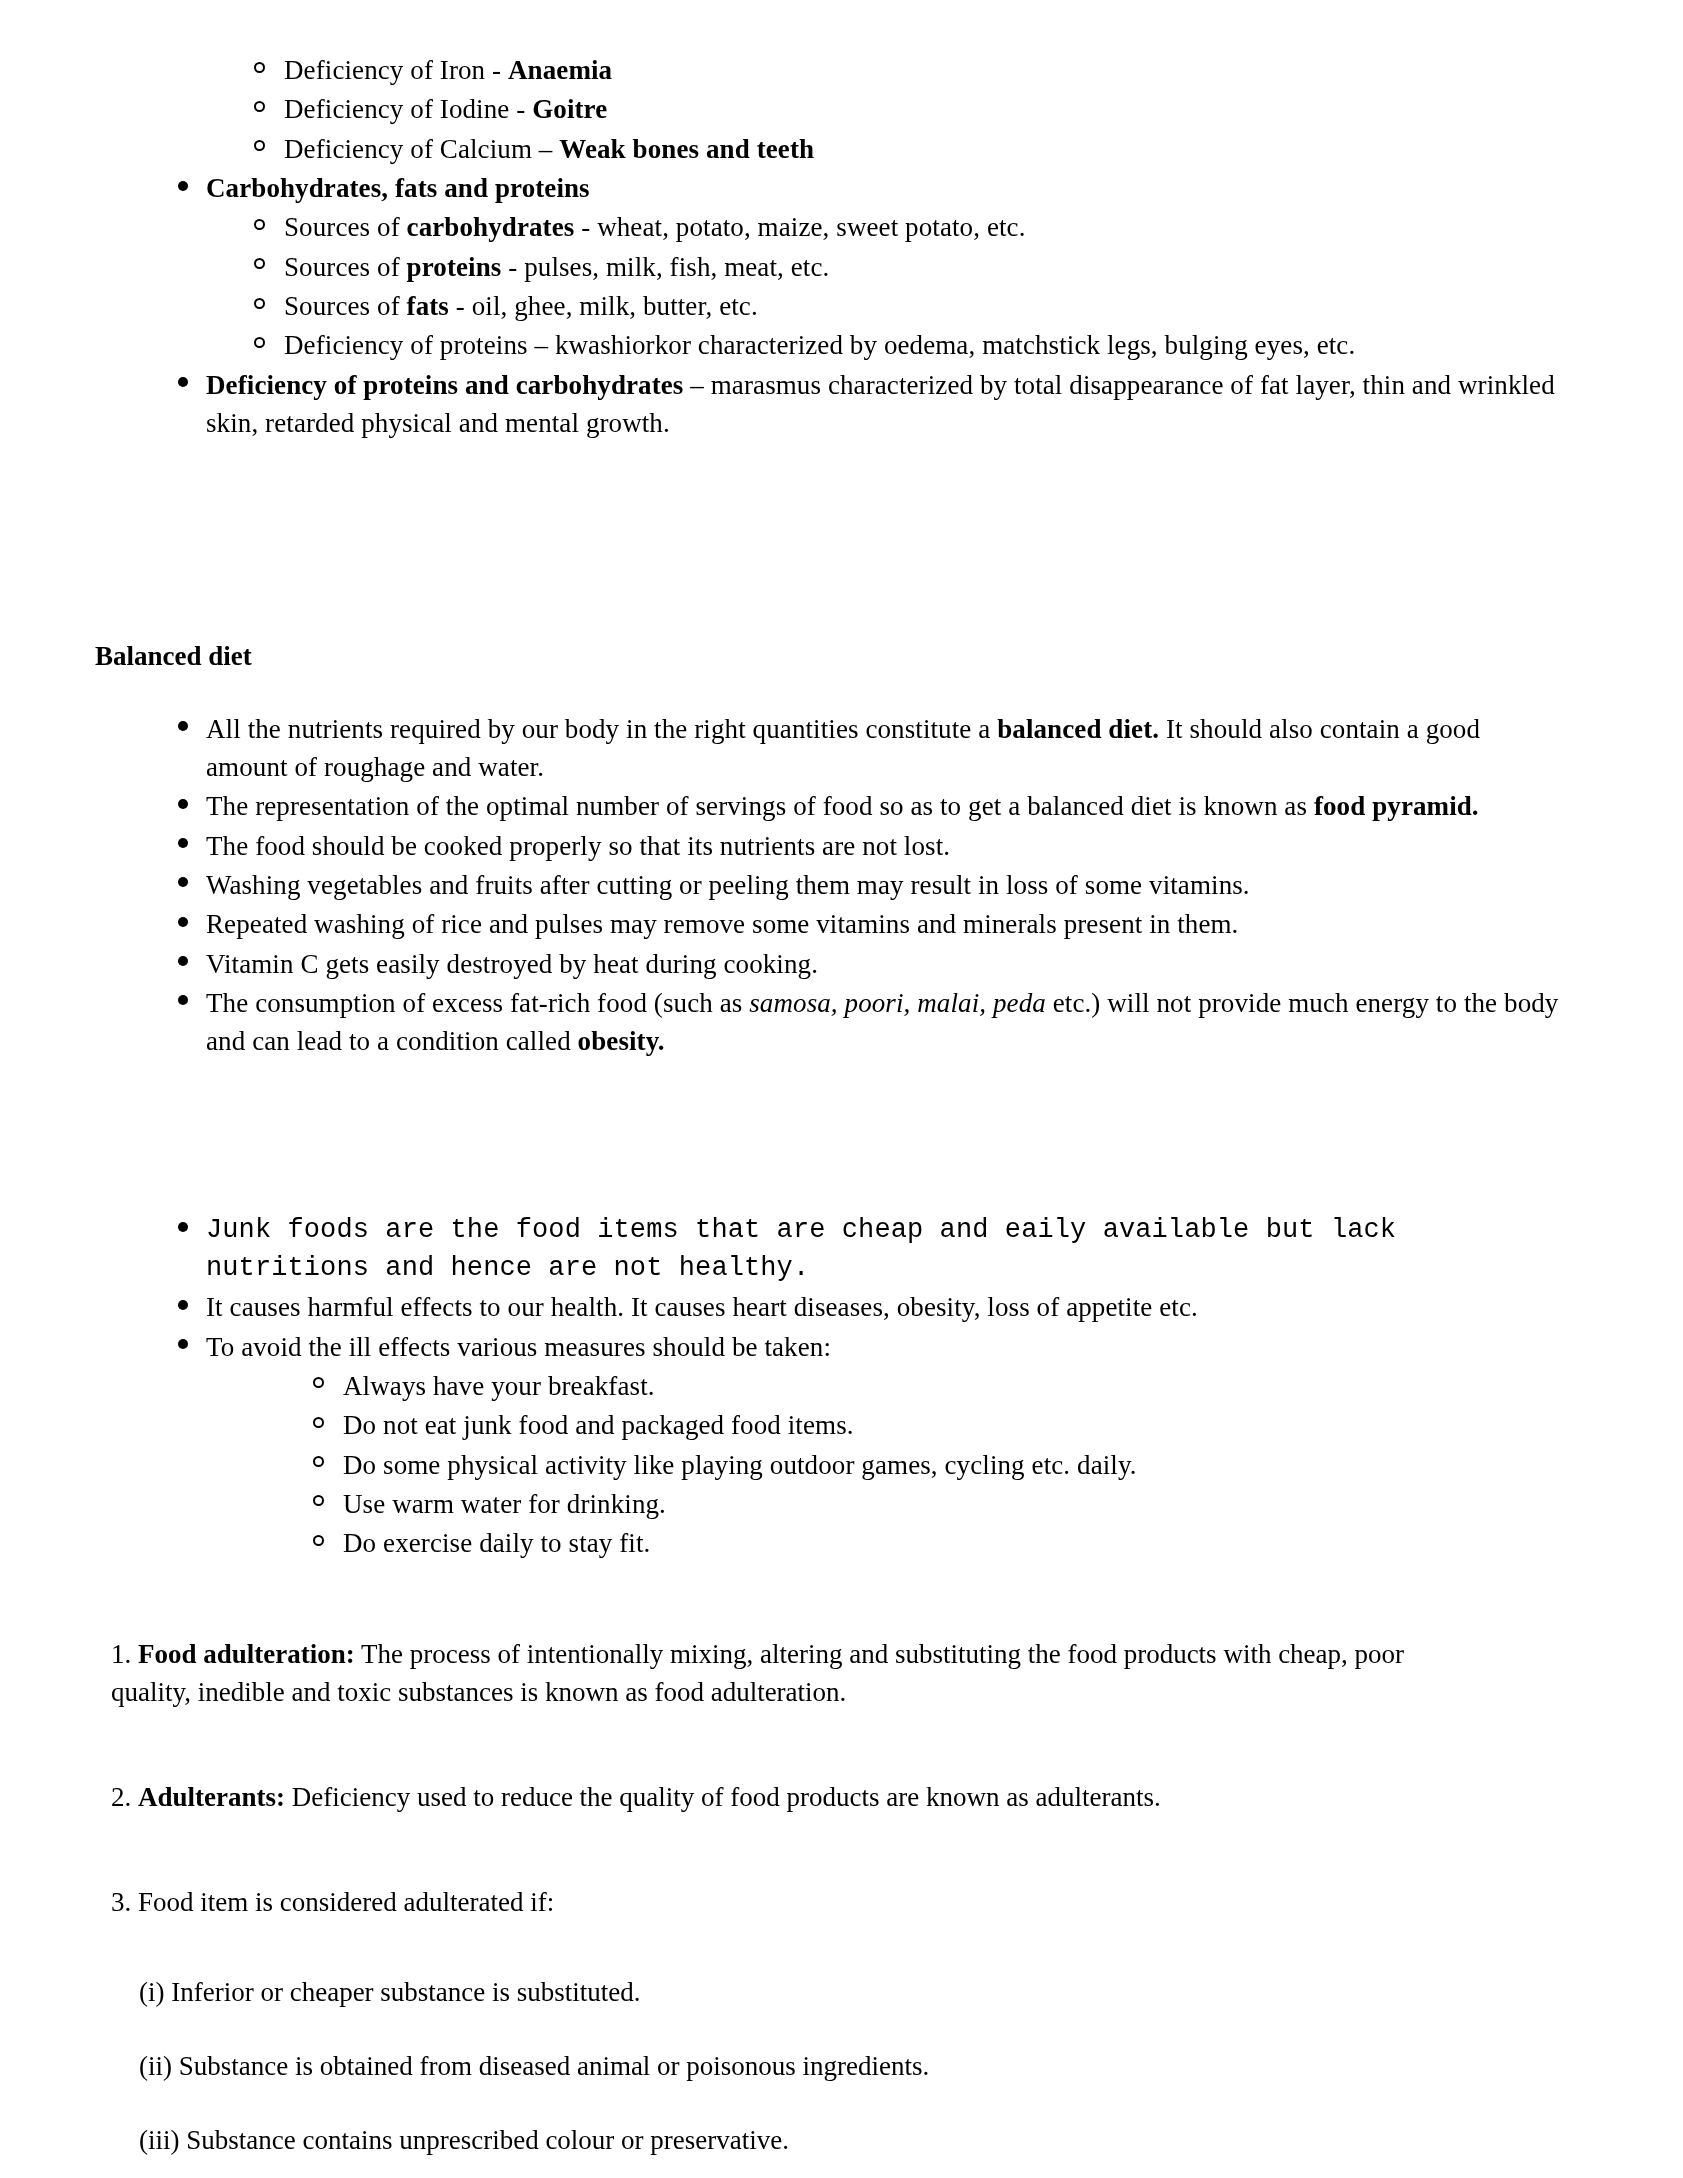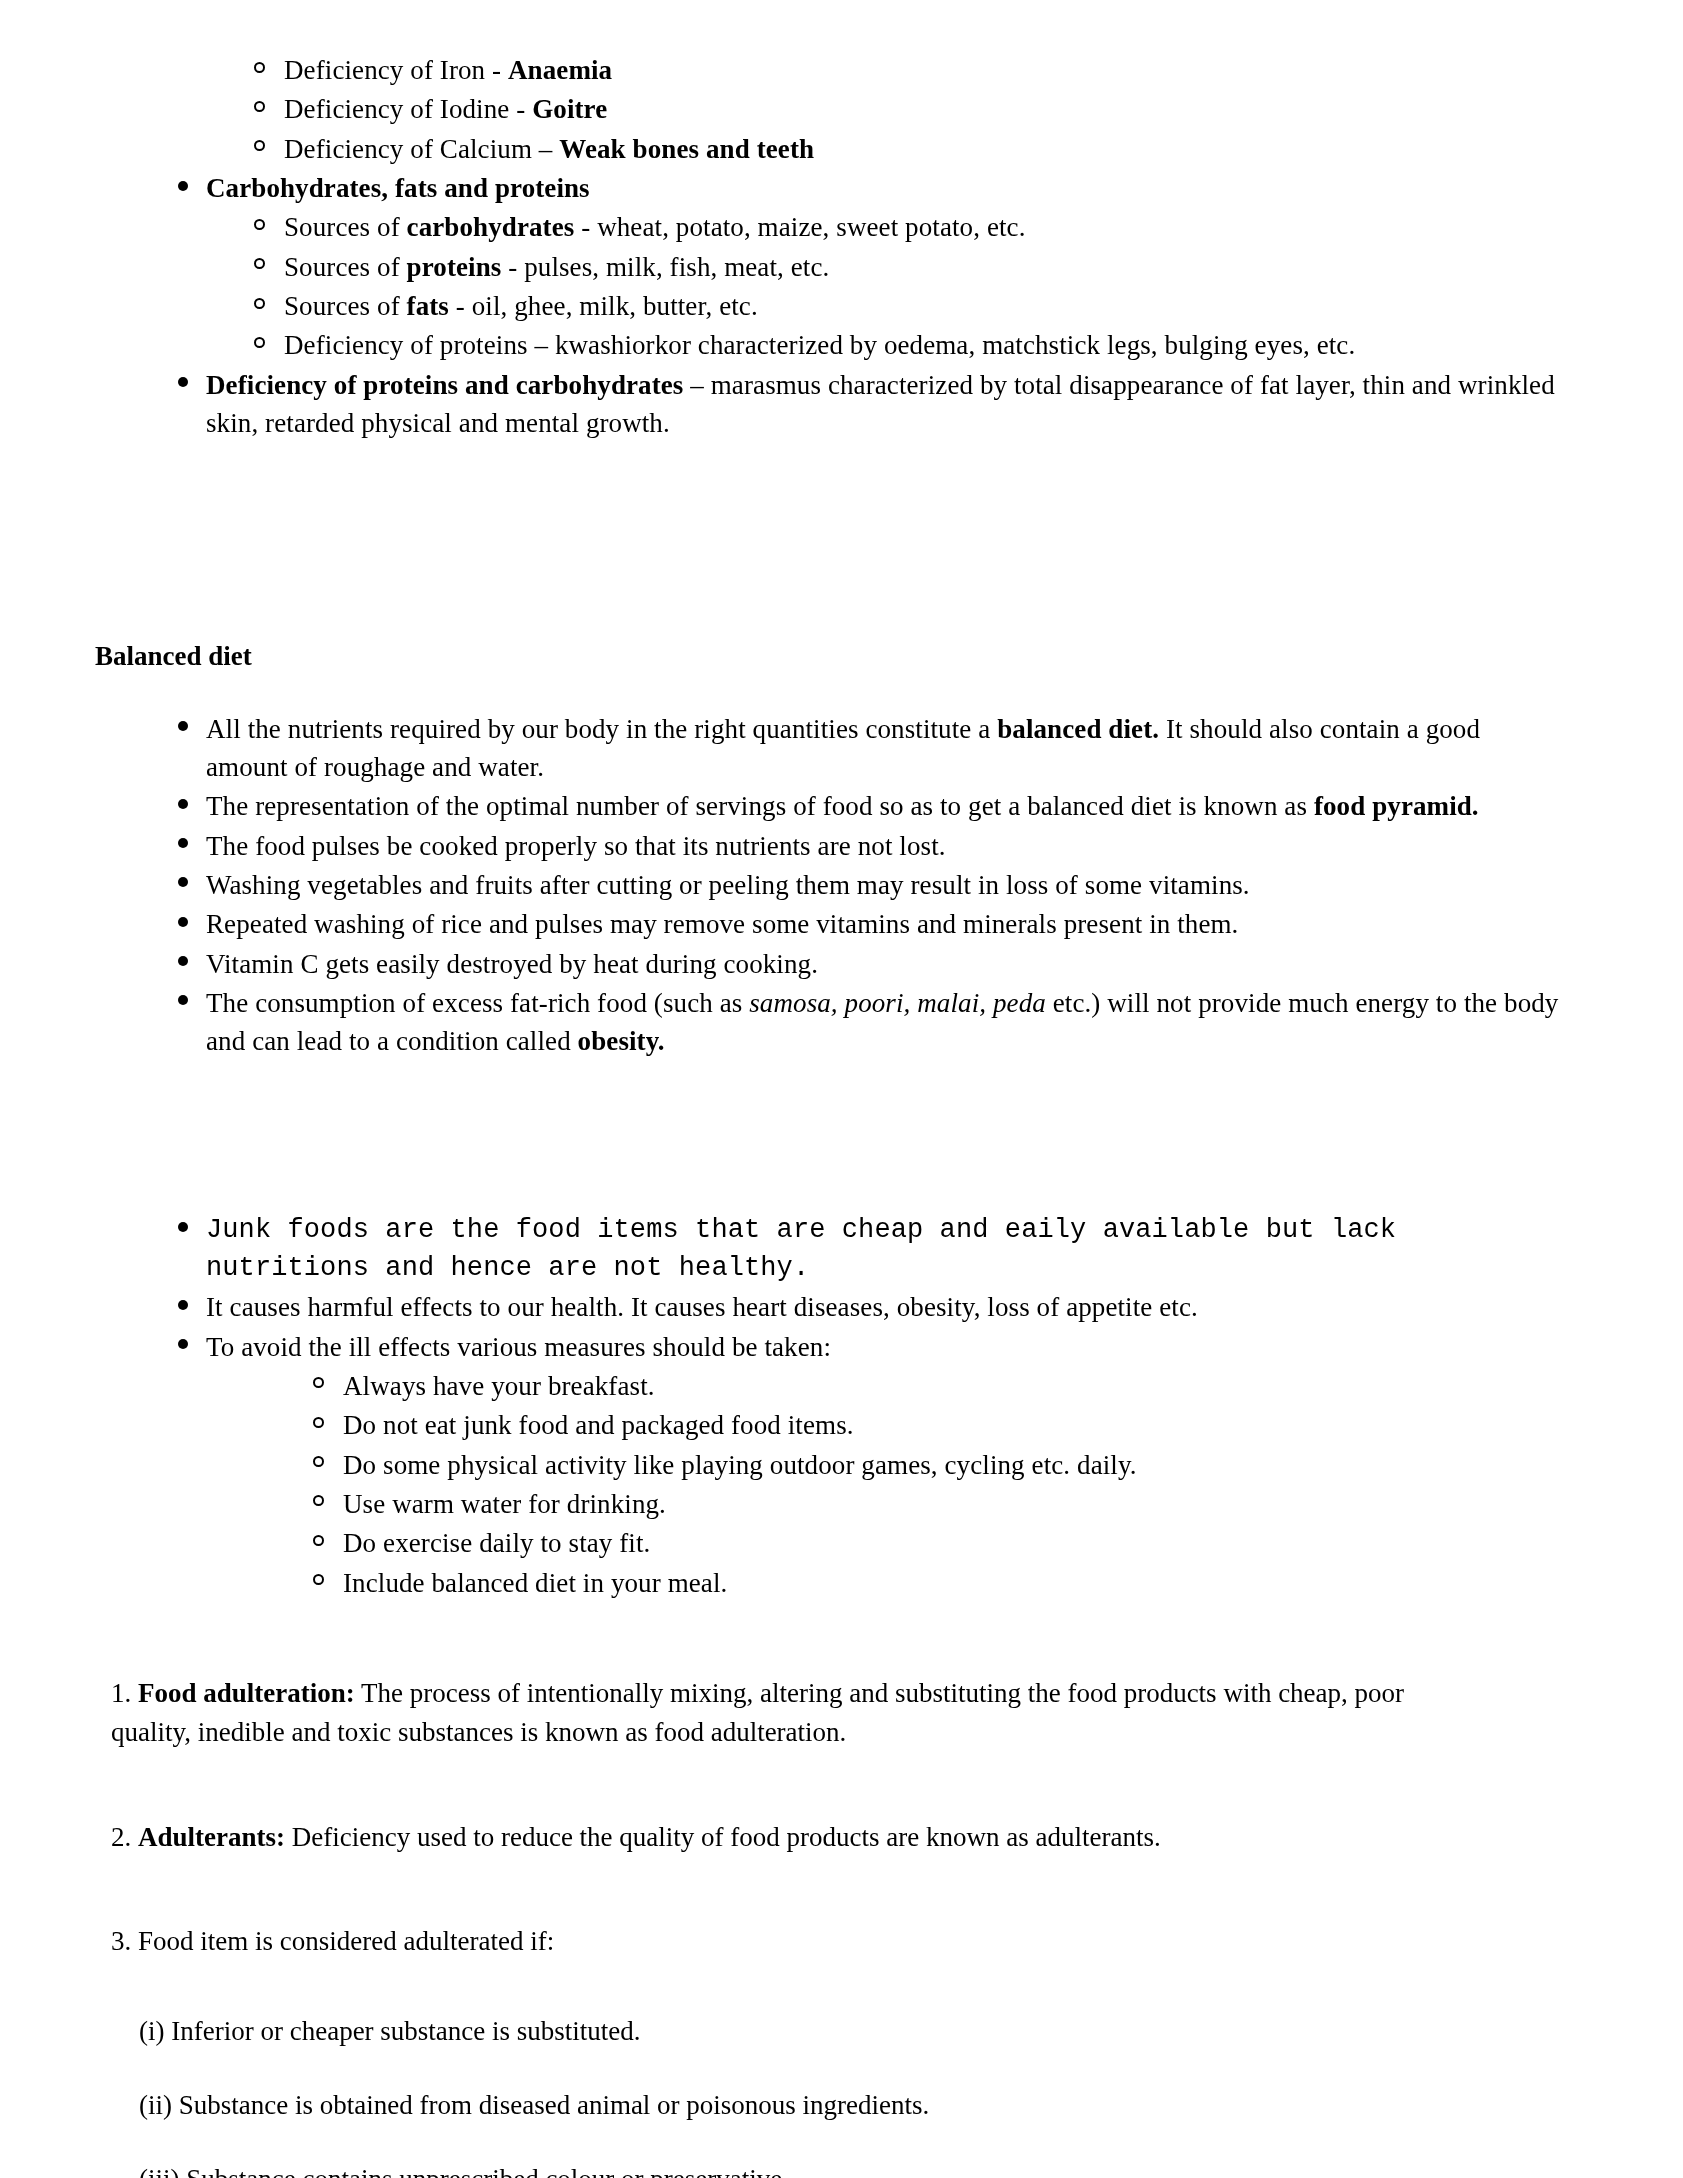--- a/index.html
+++ b/index.html
@@ -192,21 +192,21 @@
           <span class="txt wrap-narrow" style="display:block;"><span>All the nutrients required by our body in the right quantities constitute a </span><b>balanced diet.</b><span> It should also contain a good amount of roughage and water.</span></span>
         </li>
 
         <li>
           <span class="bullet"><span class="solid"></span></span>
           <span class="txt wrap-narrow" style="display:block;"><span>The representation of the optimal number of servings of food so as to get a balanced diet is known as </span><b>food pyramid.</b></span>
         </li>
 
         <li>
           <span class="bullet"><span class="solid"></span></span>
-          <span class="txt">The food pulses be cooked properly so that its nutrients are not lost.</span>
+          <span class="txt">The food should be cooked properly so that its nutrients are not lost.</span>
         </li>
 
         <li>
           <span class="bullet"><span class="solid"></span></span>
           <span class="txt">Washing vegetables and fruits after cutting or peeling them may result in loss of some vitamins.</span>
         </li>
 
         <li>
           <span class="bullet"><span class="solid"></span></span>
           <span class="txt">Repeated washing of rice and pulses may remove some vitamins and minerals present in them.</span>
@@ -260,24 +260,20 @@
         <span class="txt">Do some physical activity like playing outdoor games, cycling etc. daily.</span>
       </li>
       <li>
         <span class="bullet"><span class="hollow"></span></span>
         <span class="txt">Use warm water for drinking.</span>
       </li>
       <li>
         <span class="bullet"><span class="hollow"></span></span>
         <span class="txt">Do exercise daily to stay fit.</span>
       </li>
-      <li>
-        <span class="bullet"><span class="hollow"></span></span>
-        <span class="txt">Include balanced diet in your meal.</span>
-      </li>
     </ul>
   </div>
 
   <div class="gap-m"></div>
 
   <div>
 
     <p class="para wrap-mid"><span>1. </span><b>Food adulteration:</b><span> The process of intentionally mixing, altering and substituting the food products with cheap, poor quality, inedible and toxic substances is known as food adulteration.</span></p>
 
     <div class="gap-s"></div>

